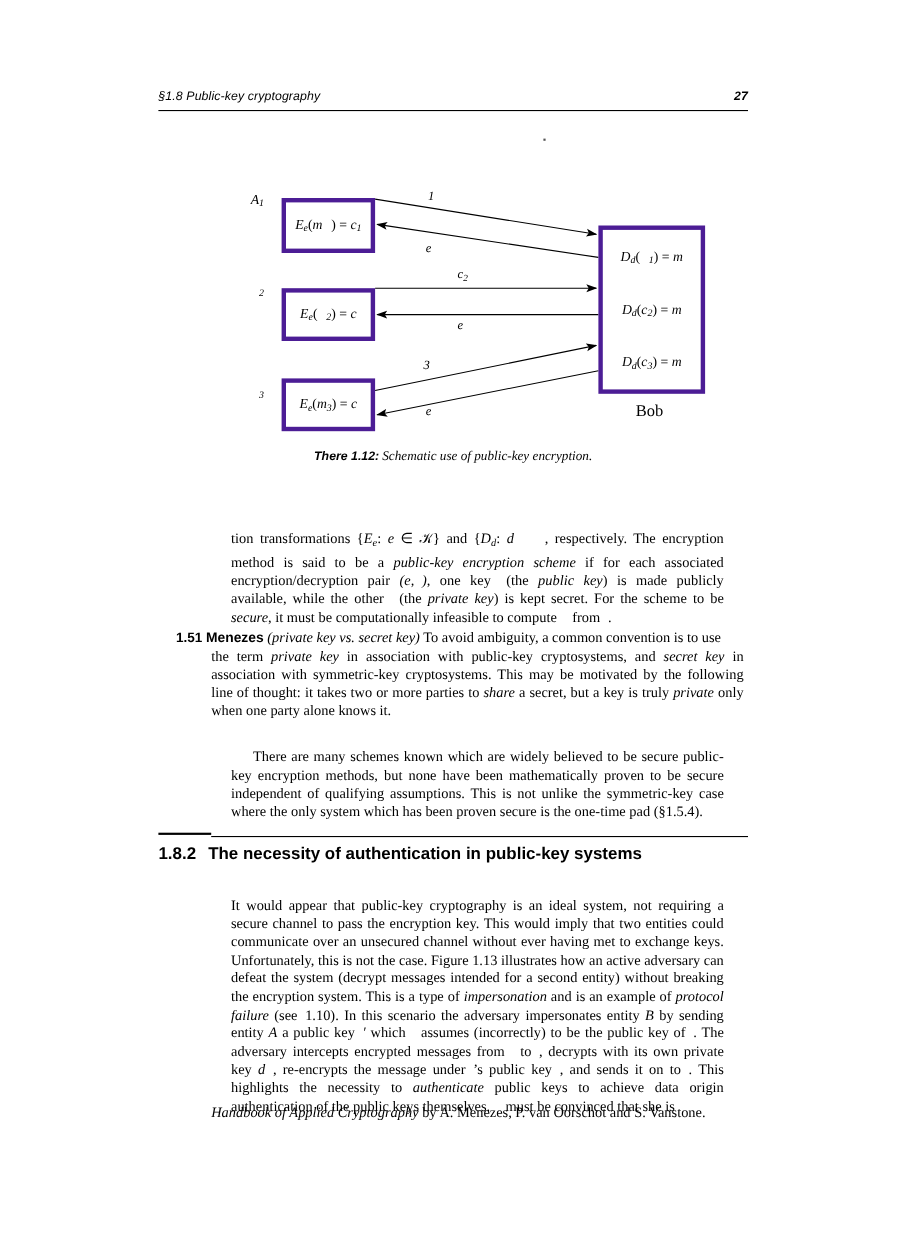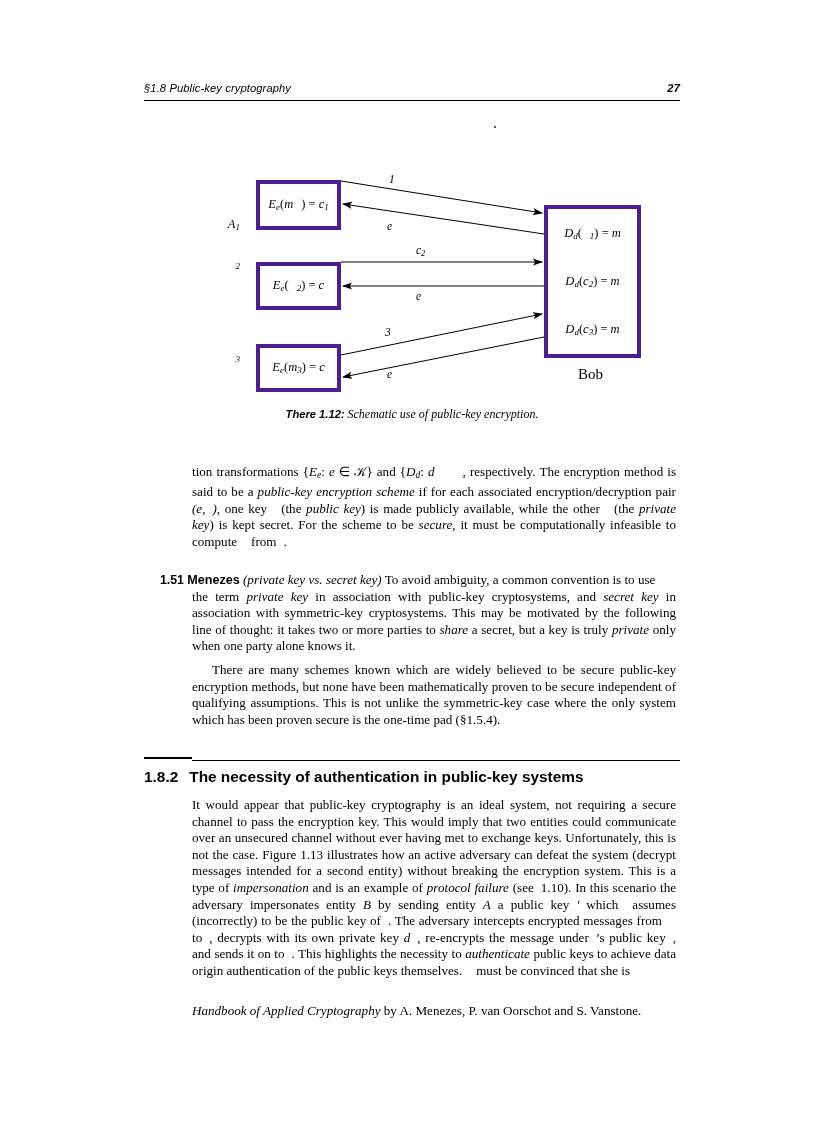--- a/index.html
+++ b/index.html
@@ -146,21 +146,21 @@
 
   
   .body-col {
     position: absolute;
     left: 188px;
     width: 484px;
     font-size: 13.1px;
     line-height: 16.6px;
     text-align: justify;
   }
-  .body-col p { margin: 0; }
+  .body-col p { margin: 18px; }
   .ital { font-style: italic; }
   .mathi { font-style: italic; font-family: "Liberation Serif", serif; }
   .mathi sub { font-size: 0.72em; vertical-align: -0.25em; }
   .gap-s { display: inline-block; width: 7px; }
   .gap-m { display: inline-block; width: 14px; }
   .gap-l { display: inline-block; width: 28px; }
 
   #para-transformations { top: 464px; }
   #para-schemes { top: 662px; }
 
@@ -264,21 +264,21 @@
         <line x1="197" y1="152" x2="398" y2="152" marker-end="url(#ah)"></line>
 
         <line x1="400" y1="176" x2="199" y2="176" marker-end="url(#ah)"></line>
 
         <line x1="197" y1="245" x2="398" y2="204" marker-end="url(#ah)"></line>
 
         <line x1="400" y1="227" x2="199" y2="267" marker-end="url(#ah)"></line>
       </g>
     </svg>
 
-    <div class="side-label" style="left:70px; top:64px; width:26px;margin-top:43px;">
+    <div class="side-label" style="left:70px; top:64px; width:26px;">
       A<sub>1</sub>
     </div>
     <div class="mathbox" style="left:112px; top:70px; width:85px; height:50px;">
       <span class="math">E<sub>e</sub><span class="up">(</span>m<span class="gap"></span><span class="up">) = </span>c<sub>1</sub></span>
     </div>
 
     <div class="side-label" style="left:70px; top:146px; width:26px;">
       <sub>2</sub>
     </div>
     <div class="mathbox" style="left:112px; top:152px; width:85px; height:48px;">

